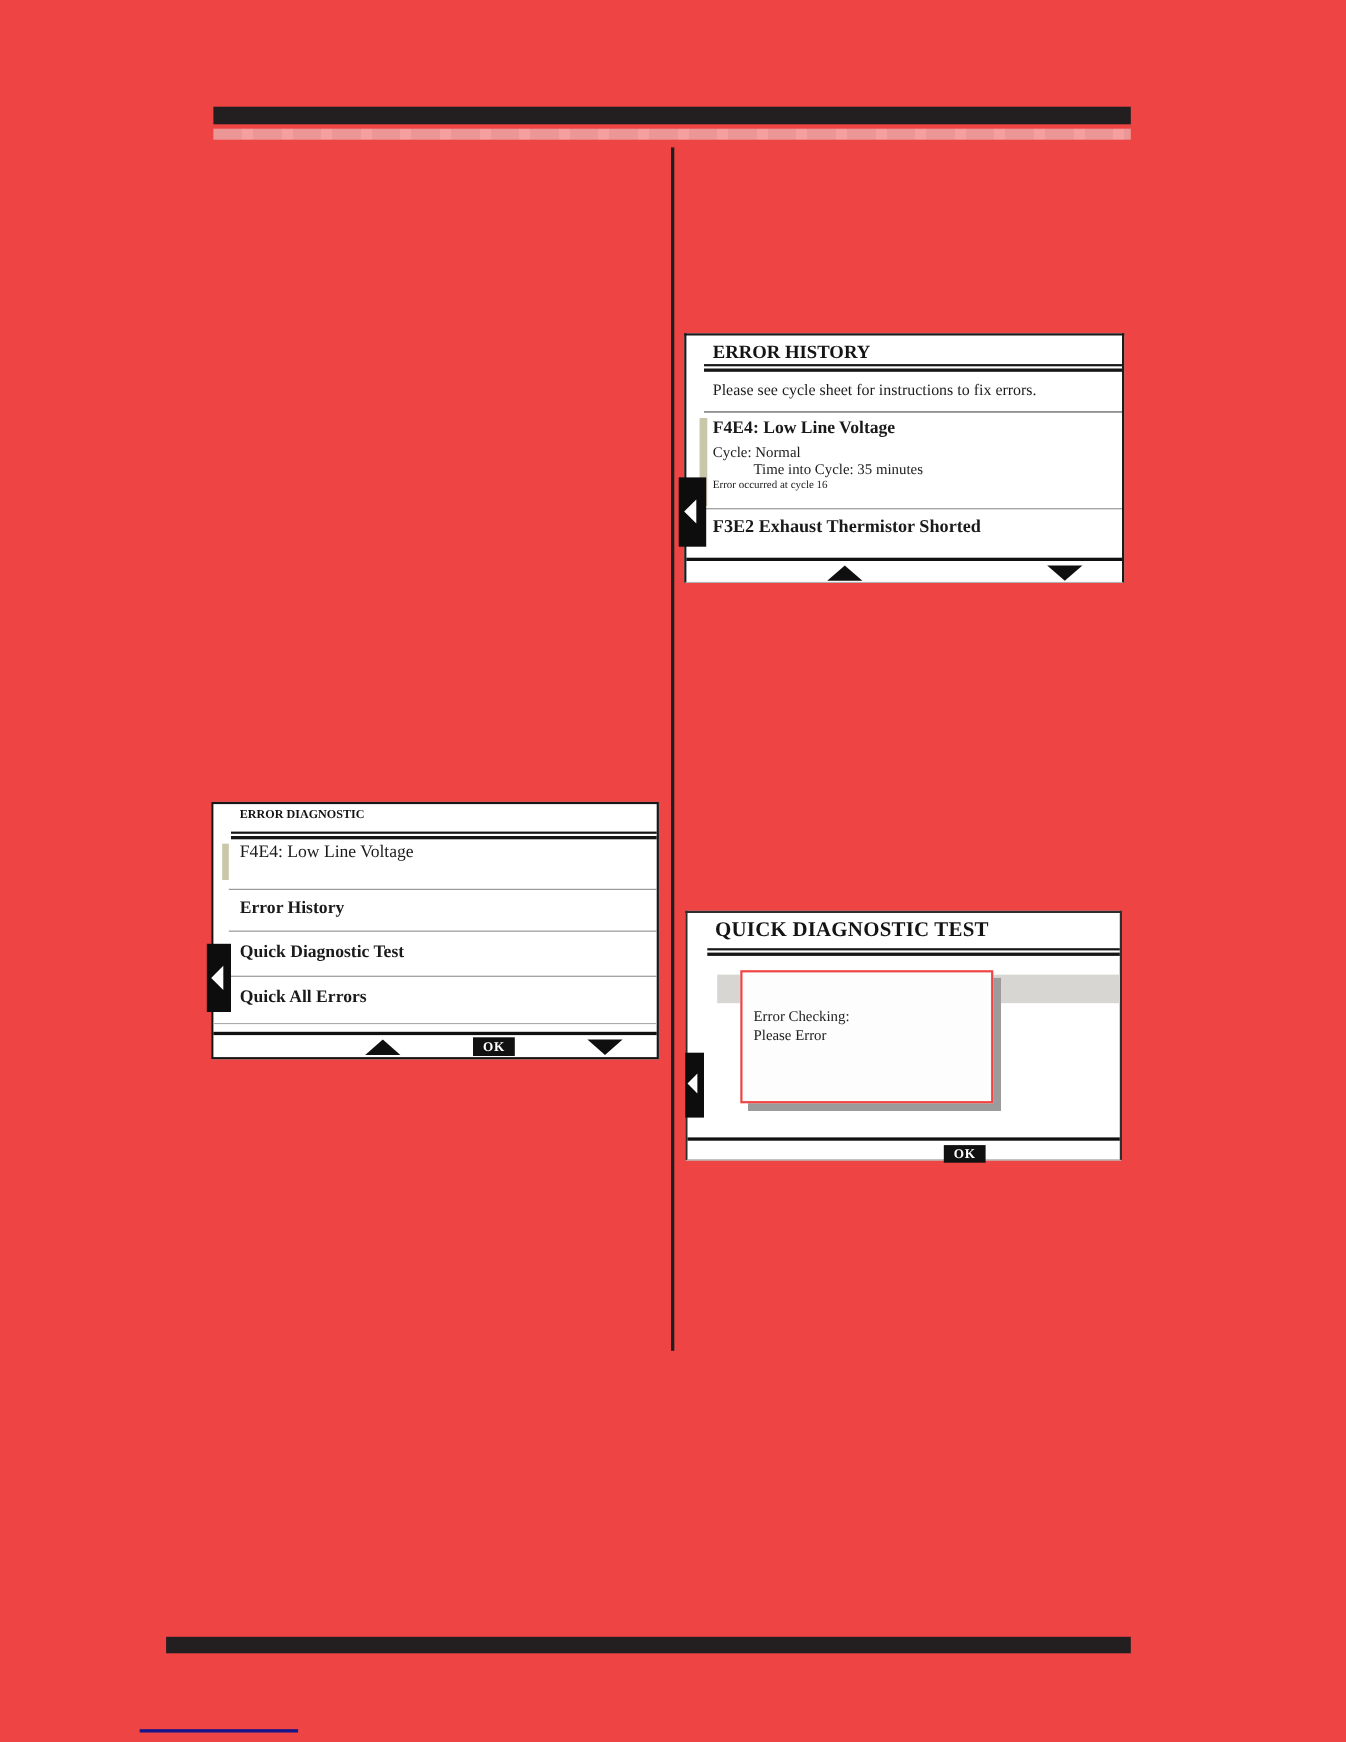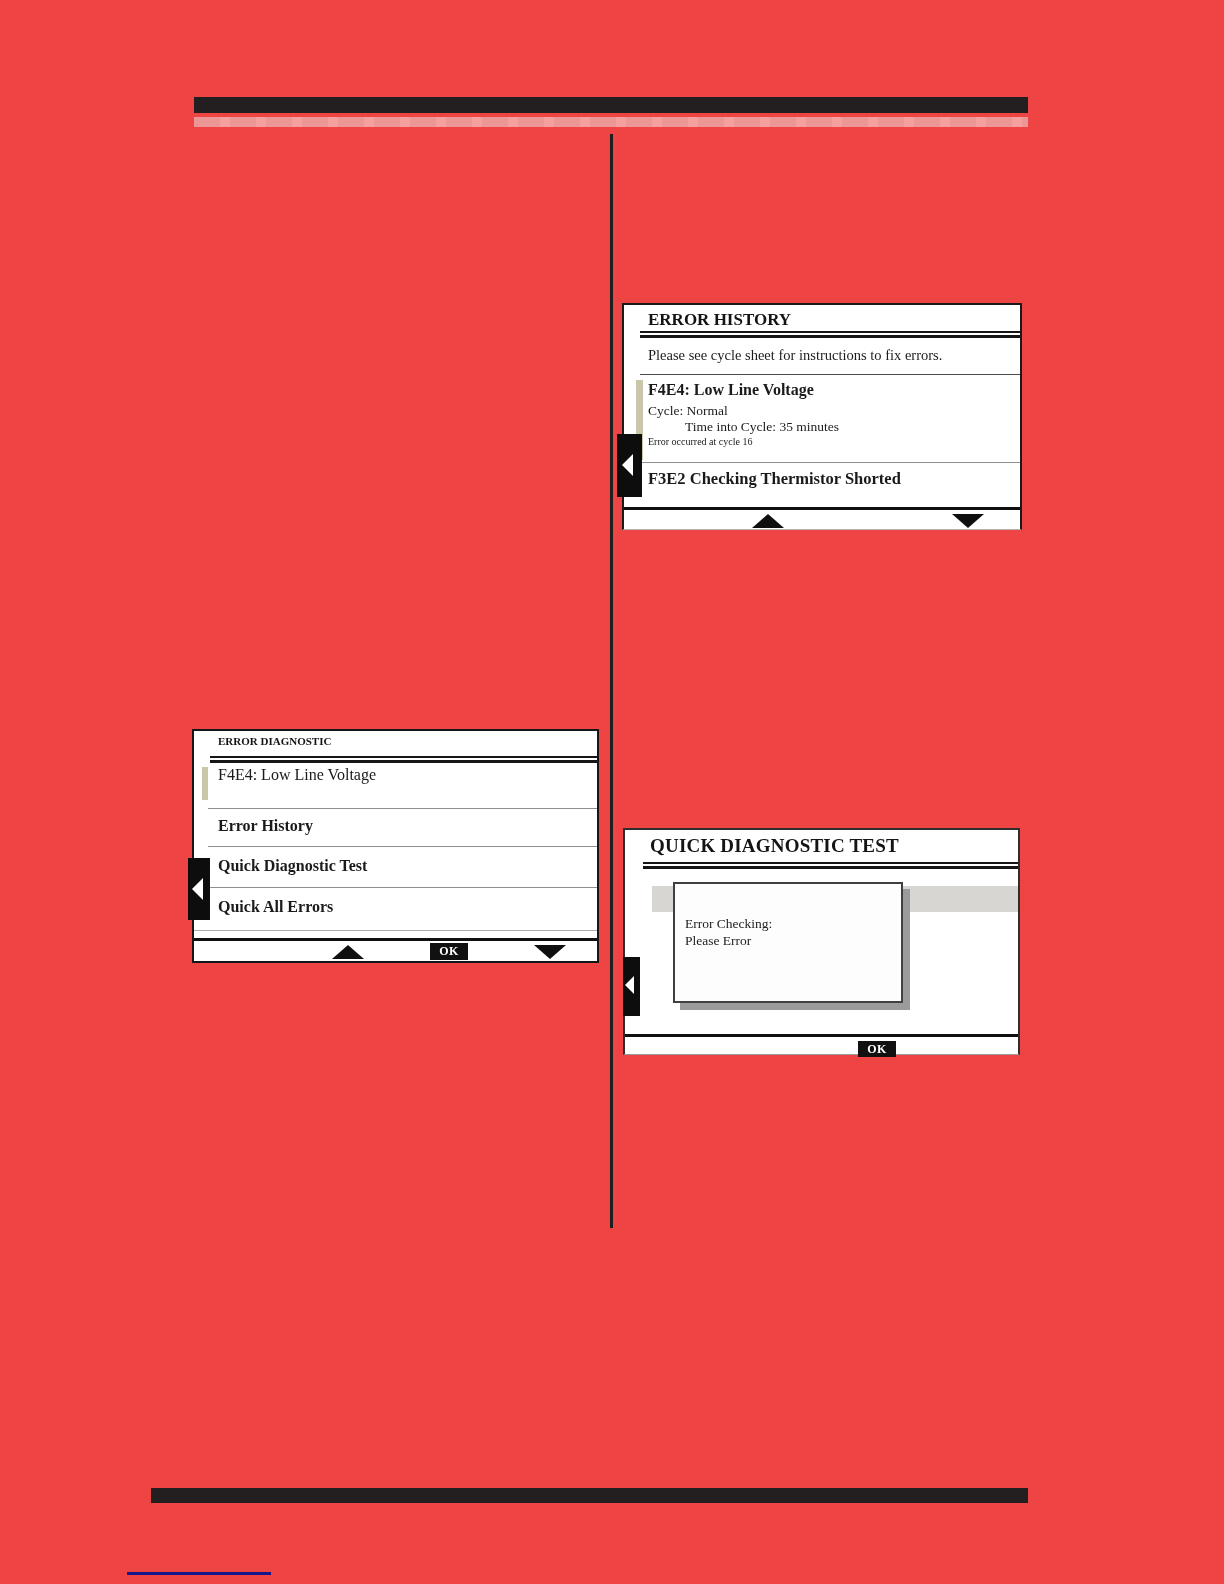--- a/index.html
+++ b/index.html
@@ -75,21 +75,21 @@
   .ed .ok-btn{left:236px;top:212px;width:38px;height:17px;}
   .ed .back-tab{left:-6px;top:127px;width:22px;height:62px;}
   .ed .tri-left{left:4px;top:20px;}
 
   
   .qd{left:623px;top:828px;width:397px;height:227px;border:2px solid #2e2e2e;border-bottom:1px solid #9a9a9a;}
   .qd .scr-title{left:25px;top:5px;font-size:19px;letter-spacing:.2px;}
   .qd .rule-double{left:18px;right:0;top:32px;}
   .qd .band{left:27px;right:0;top:56px;height:26px;background:#d8d6d2;}
   .qd .dialog{left:48px;top:52px;width:226px;height:117px;background:#fdfdfd;
-    border:2px solid #404040;box-shadow:7px 7px 0 0 #9b9b9b;}
+    border:2px solid #ef4444;box-shadow:7px 7px 0 0 #9b9b9b;}
   .qd .dlg-line{left:10px;font-size:13.5px;color:#222;}
   .qd .l1{top:32px;}
   .qd .l2{top:49px;}
   .qd .thick-line{left:0;right:0;top:204px;}
   .qd .ok-btn{left:233px;top:211px;width:38px;height:16px;}
   .qd .back-tab{left:-2px;top:127px;width:17px;height:59px;}
   .qd .tri-left{left:2px;top:19px;border-top-width:9px;border-bottom-width:9px;border-right-width:9px;}
 </style>
 </head>
 <body>
@@ -104,21 +104,21 @@
     <div class="abs scr-title">ERROR HISTORY</div>
     <div class="abs rule-double"></div>
     <div class="abs txt instruction">Please see cycle sheet for instructions to fix errors.</div>
     <div class="abs sep-dark sep1"></div>
     <div class="abs accent-bar"></div>
     <div class="abs txt b e1code">F4E4: Low Line Voltage</div>
     <div class="abs txt d1">Cycle: Normal</div>
     <div class="abs txt d2">Time into Cycle: 35 minutes</div>
     <div class="abs txt d3">Error occurred at cycle 16</div>
     <div class="abs sep sep2"></div>
-    <div class="abs txt b e2code">F3E2 Checking Thermistor Shorted</div>
+    <div class="abs txt b e2code">F3E2 Exhaust Thermistor Shorted</div>
     <div class="abs thick-line"></div>
     <div class="abs tri-up up"></div>
     <div class="abs tri-down down"></div>
     <div class="abs back-tab">
       <div class="abs tri-left"></div>
     </div>
   </section>
 
   <section class="abs screen ed">
     <div class="abs scr-title">ERROR DIAGNOSTIC</div>

